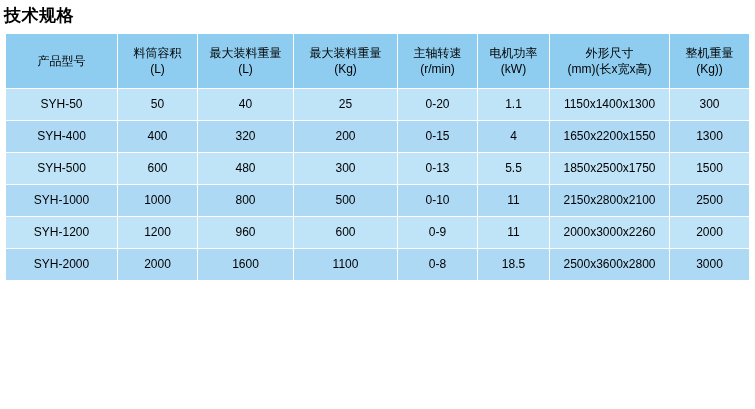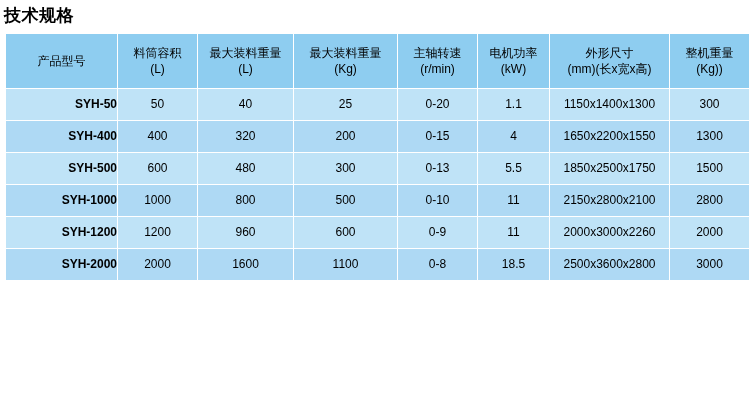--- a/index.html
+++ b/index.html
@@ -51,22 +51,21 @@
   thead th .l1 { display: block; }
   thead th .l2 { display: block; }
   tbody td {
     height: 31px;
     background: #bfe3f7;
   }
   tbody tr:nth-child(even) td {
     background: #aed9f4;
   }
   tbody td.model {
-    font-weight: bold;
-    text-align: right;
+    font-weight: normal;
   }
   
   col.c0 { width: 112px; }
   col.c1 { width: 80px; }
   col.c2 { width: 96px; }
   col.c3 { width: 104px; }
   col.c4 { width: 80px; }
   col.c5 { width: 72px; }
   col.c6 { width: 120px; }
   col.c7 { width: 80px; }
@@ -157,21 +156,21 @@
         <td>1500</td>
       </tr>
       <tr>
         <td class="model">SYH-1000</td>
         <td>1000</td>
         <td>800</td>
         <td>500</td>
         <td>0-10</td>
         <td>11</td>
         <td>2150x2800x2100</td>
-        <td>2800</td>
+        <td>2500</td>
       </tr>
       <tr>
         <td class="model">SYH-1200</td>
         <td>1200</td>
         <td>960</td>
         <td>600</td>
         <td>0-9</td>
         <td>11</td>
         <td>2000x3000x2260</td>
         <td>2000</td>

